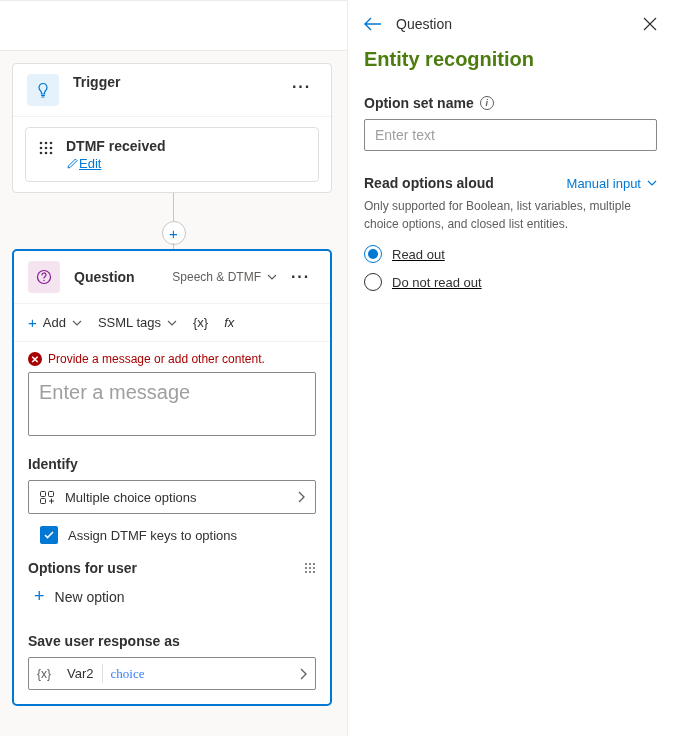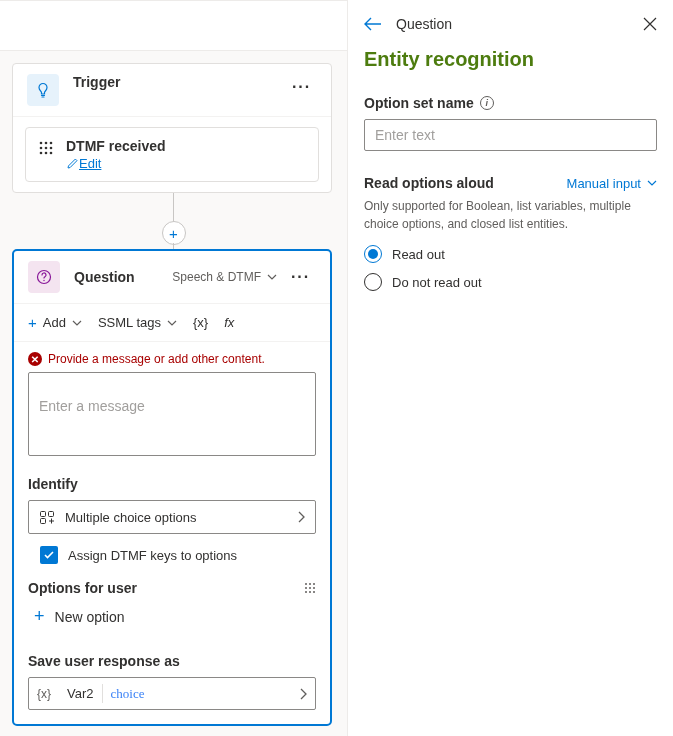--- a/index.html
+++ b/index.html
@@ -34,21 +34,21 @@
   .qc-title { flex: 1; font-size: 14px; font-weight: 600; color: #323130; }
   .qc-mode { font-size: 12px; color: #605e5c; margin-right: 8px; display: flex; align-items: center; gap: 6px; cursor: pointer; }
   
   .toolbar { display: flex; align-items: center; gap: 16px; padding: 10px 14px; border-bottom: 1px solid #f3f2f1; }
   .tb-item { display: flex; align-items: center; gap: 6px; font-size: 13px; color: #323130; cursor: pointer; }
   .tb-icon { color: #0078d4; font-size: 15px; font-weight: 300; }
   
   .qc-body { padding: 10px 14px 14px; }
   .error-row { display: flex; align-items: center; gap: 6px; font-size: 12px; color: #a80000; margin-bottom: 6px; }
   .error-icon { width: 14px; height: 14px; border-radius: 50%; background: #a80000; color: #fff; display: flex; align-items: center; justify-content: center; font-size: 10px; font-weight: bold; }
-  .msg-input { width: 100%; border: 1px solid #8a8886; border-radius: 2px; padding: 25px 10px; font-size: 14px; min-height: 54px; resize: none; font-family: inherit; }
+  .msg-input { width: 100%; border: 1px solid #8a8886; border-radius: 2px; padding: 8px 10px; font-size: 20px; min-height: 54px; resize: none; font-family: inherit; }
   .msg-input::placeholder { color: #a19f9d; }
   
   .section-label { font-size: 14px; font-weight: 600; color: #323130; margin: 16px 0 8px; }
   .identify-row { display: flex; align-items: center; border: 1px solid #8a8886; border-radius: 2px; padding: 8px 10px; cursor: pointer; }
   .identify-icon { margin-right: 10px; color: #323130; }
   .identify-text { flex: 1; font-size: 13px; color: #323130; }
   .chev-right { color: #605e5c; font-size: 14px; }
   
   .cbx-row { display: flex; align-items: center; gap: 10px; margin-top: 12px; margin-left: 12px; }
   .cbx { width: 18px; height: 18px; background: #0078d4; border-radius: 2px; display: flex; align-items: center; justify-content: center; color: #fff; cursor: pointer; }
@@ -74,21 +74,21 @@
   .field-label { font-size: 14px; font-weight: 600; color: #323130; margin-bottom: 8px; display: flex; align-items: center; gap: 6px; }
   .info-circle { width: 14px; height: 14px; border: 1px solid #605e5c; border-radius: 50%; display: flex; align-items: center; justify-content: center; font-size: 9px; color: #605e5c; font-style: italic; }
   .text-input { width: 100%; border: 1px solid #8a8886; border-radius: 2px; padding: 7px 10px; font-size: 14px; font-family: inherit; }
   .text-input::placeholder { color: #a19f9d; }
   
   .read-hdr { display: flex; justify-content: space-between; margin-top: 24px; margin-bottom: 6px; }
   .read-title { font-size: 14px; font-weight: 600; color: #323130; }
   .manual-link { font-size: 13px; color: #0078d4; cursor: pointer; display: flex; align-items: center; gap: 6px; }
   .hint { font-size: 12px; color: #605e5c; line-height: 1.5; margin-bottom: 12px; }
   
-  .radio-row { display: flex; align-items: center; gap: 10px; margin-bottom: 10px; cursor: pointer; }
+  .radio-row { display: flex; align-items: center; gap: 10px; margin-bottom: 10px; cursor: pointer; text-decoration: underline; }
   .radio { width: 18px; height: 18px; border: 1px solid #323130; border-radius: 50%; display: flex; align-items: center; justify-content: center; }
   .radio.checked { border-color: #0078d4; }
   .radio-dot { width: 10px; height: 10px; background: #0078d4; border-radius: 50%; }
   .radio-label { font-size: 13px; color: #323130; }
   
   .chev-down { display: inline-block; }
   svg { display: block; }
 </style>
 </head>
 <body>

